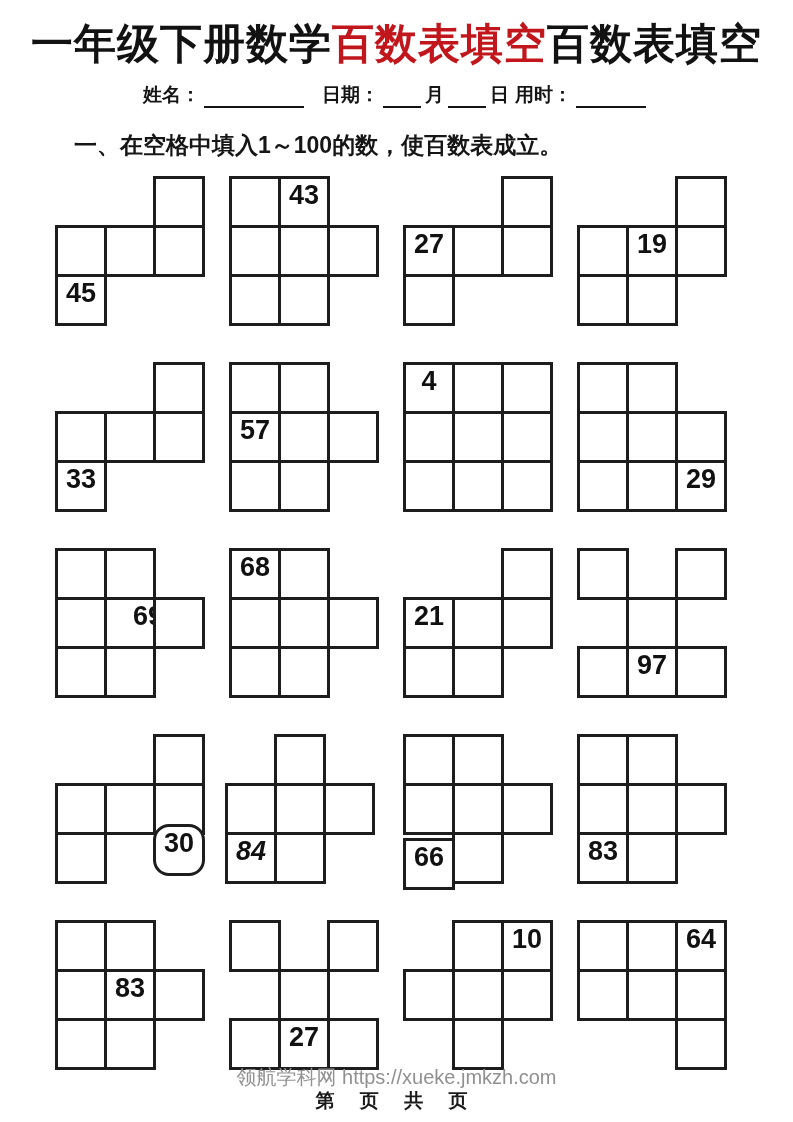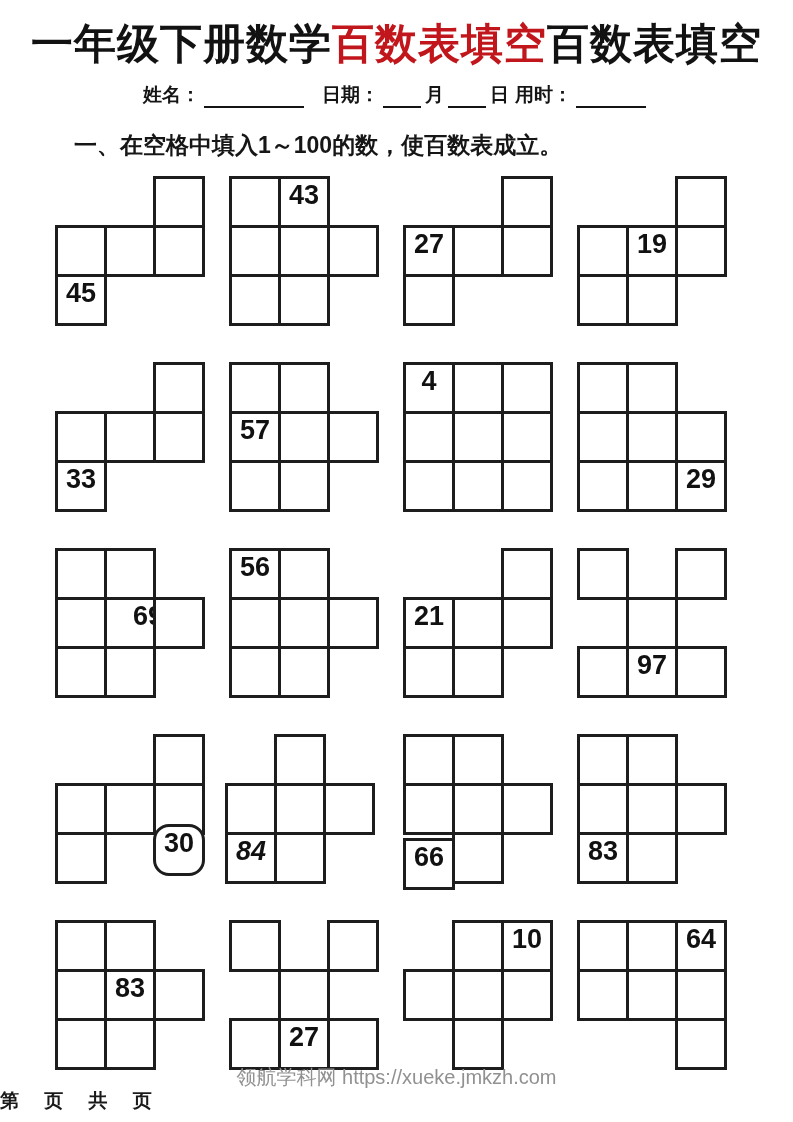--- a/index.html
+++ b/index.html
@@ -36,21 +36,21 @@
   .puzzle { position: absolute; width: 150px; height: 150px; }
   .cell { position: absolute; width: 52px; height: 52px;
           border: 3px solid #1d1d1d; background: #ffffff; }
   .cell-num { display: block; text-align: center; margin-top: 3px;
               font-size: 27px; font-weight: 700; line-height: 1; color: #111111; }
 
   
   .watermark { position: absolute; left: 0; top: 1064px; width: 100%;
                text-align: center; font-size: 20px; color: #919191; }
   .page-info { position: absolute; left: 0; top: 1088px; width: 100%;
-               text-align: left; font-size: 19px; font-weight: 600;
+               text-align: center; font-size: 19px; font-weight: 600;
                letter-spacing: 10px; color: #1a1a1a; }
 </style>
 </head>
 <body>
 
 <div class="page">
 
   <div class="title">
     <span>一年级下册数学</span><span class="red">百数表填空</span><span>百数表填空</span>
   </div>
@@ -162,21 +162,21 @@
         <div class="cell" style="left: 0px; top: 49px;"></div>
         <div class="cell" style="left: 49px; top: 49px; padding-left: 26px;">
           <span class="cell-num">69</span>
         </div>
         <div class="cell" style="left: 98px; top: 49px;"></div>
         <div class="cell" style="left: 0px; top: 98px;"></div>
         <div class="cell" style="left: 49px; top: 98px;"></div>
       </div>
       <div class="puzzle" style="left: 229px; top: 548px;">
         <div class="cell" style="left: 0px; top: 0px;">
-          <span class="cell-num">56</span>
+          <span class="cell-num">68</span>
         </div>
         <div class="cell" style="left: 49px; top: 0px;"></div>
         <div class="cell" style="left: 0px; top: 49px;"></div>
         <div class="cell" style="left: 49px; top: 49px;"></div>
         <div class="cell" style="left: 98px; top: 49px;"></div>
         <div class="cell" style="left: 0px; top: 98px;"></div>
         <div class="cell" style="left: 49px; top: 98px;"></div>
       </div>
       <div class="puzzle" style="left: 403px; top: 548px;">
         <div class="cell" style="left: 98px; top: 0px;"></div>

